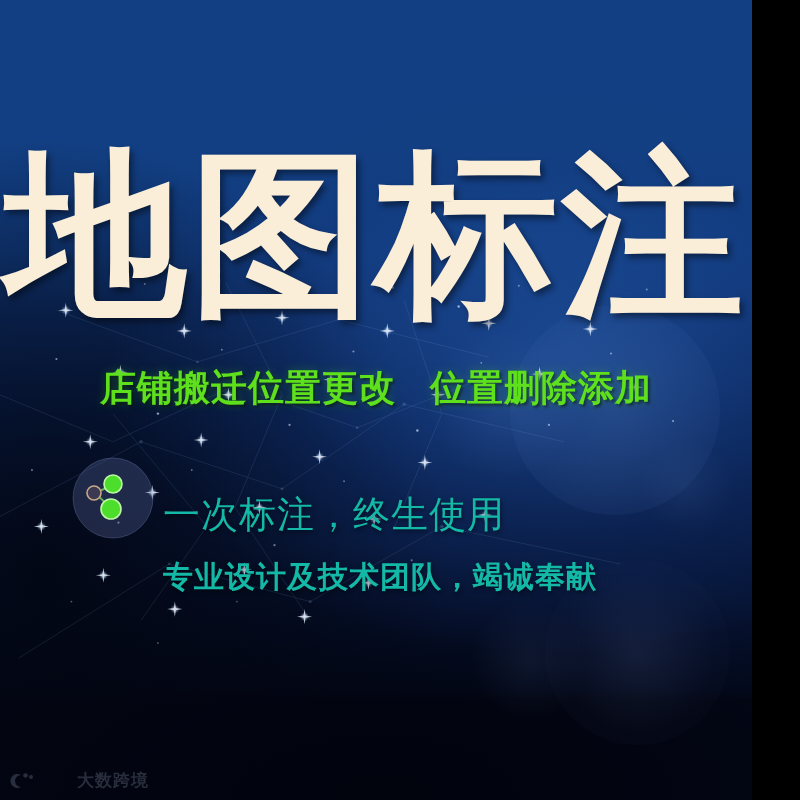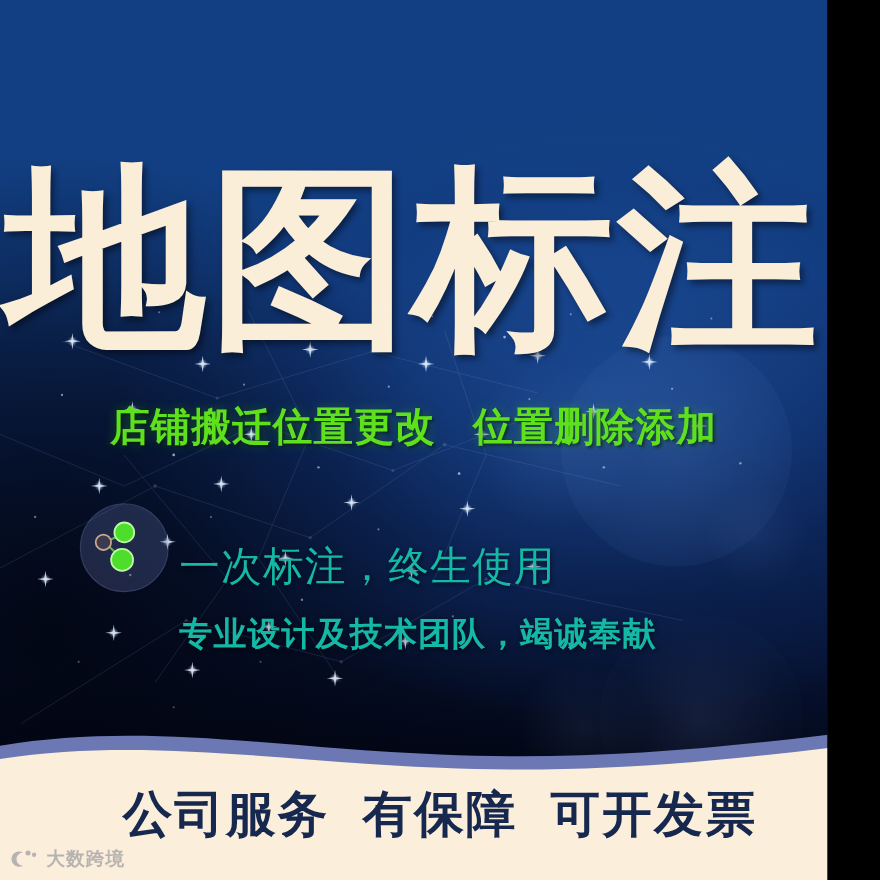--- a/index.html
+++ b/index.html
@@ -181,20 +181,21 @@
     display: flex;
     align-items: center;
     gap: 6px;
     opacity: 0.42;
   }
   .watermark .wm-label {
     color: #5c6478;
     font-size: 17px;
     font-weight: bold;
     letter-spacing: 1px;
+    margin-left: 35px;
   }
 </style>
 </head>
 <body>
 
 <div id="poster">
 
   <div class="bg-base"></div>
   <div class="bg-vignette"></div>
 
@@ -316,29 +317,20 @@
 
   <div class="subtitle">
     <span>店铺搬迁位置更改</span><span class="gap"></span><span>位置删除添加</span>
   </div>
 
   <div class="body-lines">
     <div class="line l1">一次标注，终生使用</div>
     <div class="line l3">专业设计及技术团队，竭诚奉献</div>
   </div>
 
-  <div class="wave-wrap">
-    <svg class="bottom-band" viewBox="0 0 800 150" preserveAspectRatio="none">
-      <path d="M0 28 C 130 6, 250 30, 400 36 C 540 42, 660 30, 800 12 L800 150 L0 150 Z" fill="#6b78b4"></path>
-      <path d="M0 40 C 130 20, 250 42, 400 48 C 540 54, 660 42, 800 24 L800 150 L0 150 Z" fill="#fbeedb"></path>
-    </svg>
-    <div class="band-text">
-      <span>公司服务</span><span class="gap"></span><span>有保障</span><span class="gap"></span><span>可开发票</span>
-    </div>
-  </div>
 
   <div class="watermark">
     <svg width="26" height="20" viewBox="0 0 26 20">
       <path d="M11 4 a7 7 0 1 0 0 12 a5.2 5.2 0 1 1 0 -12 Z" fill="#5c6478"></path>
       <circle cx="15.5" cy="4.5" r="2.3" fill="#5c6478"></circle>
       <circle cx="21" cy="6" r="2.0" fill="#5c6478"></circle>
     </svg>
     <span class="wm-label">大数跨境</span>
   </div>
 

